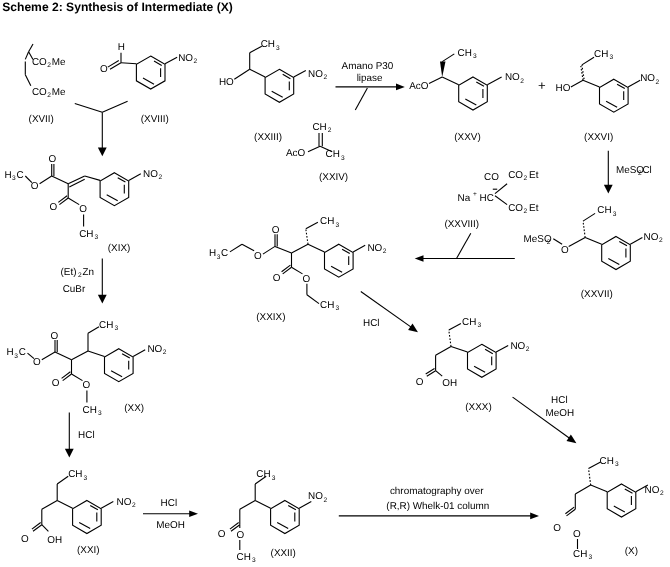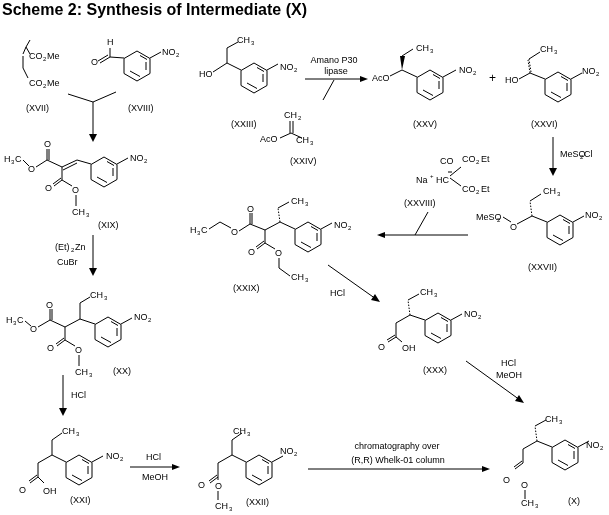--- a/index.html
+++ b/index.html
@@ -1,17 +1,17 @@
 <!DOCTYPE html>
 <html><head>
 <meta charset="utf-8">
 <style>
   html, body { margin:0; padding:0; background:#ffffff; }
   body { width:609px; height:515px; overflow:hidden; position:relative; font-family:"Liberation Sans", sans-serif; }
-  #title { position:absolute; left:2px; top:1px; font-size:16px; font-weight:bold; color:#000; white-space:nowrap; }
+  #title { position:absolute; left:2px; top:1px; font-size:11px; font-weight:bold; color:#000; white-space:nowrap; }
   svg { position:absolute; left:0; top:0; }
   svg text { font-family:"Liberation Sans", sans-serif; font-size:9px; fill:#000; }
   svg .lbl { font-size:9px; }
   svg .sub { font-size:6px; }
   svg line, svg polyline, svg path.b { stroke:#000; stroke-width:1; fill:none; }
   svg .ah { fill:#000; stroke:none; }
 </style>
 </head>
 <body>
 

